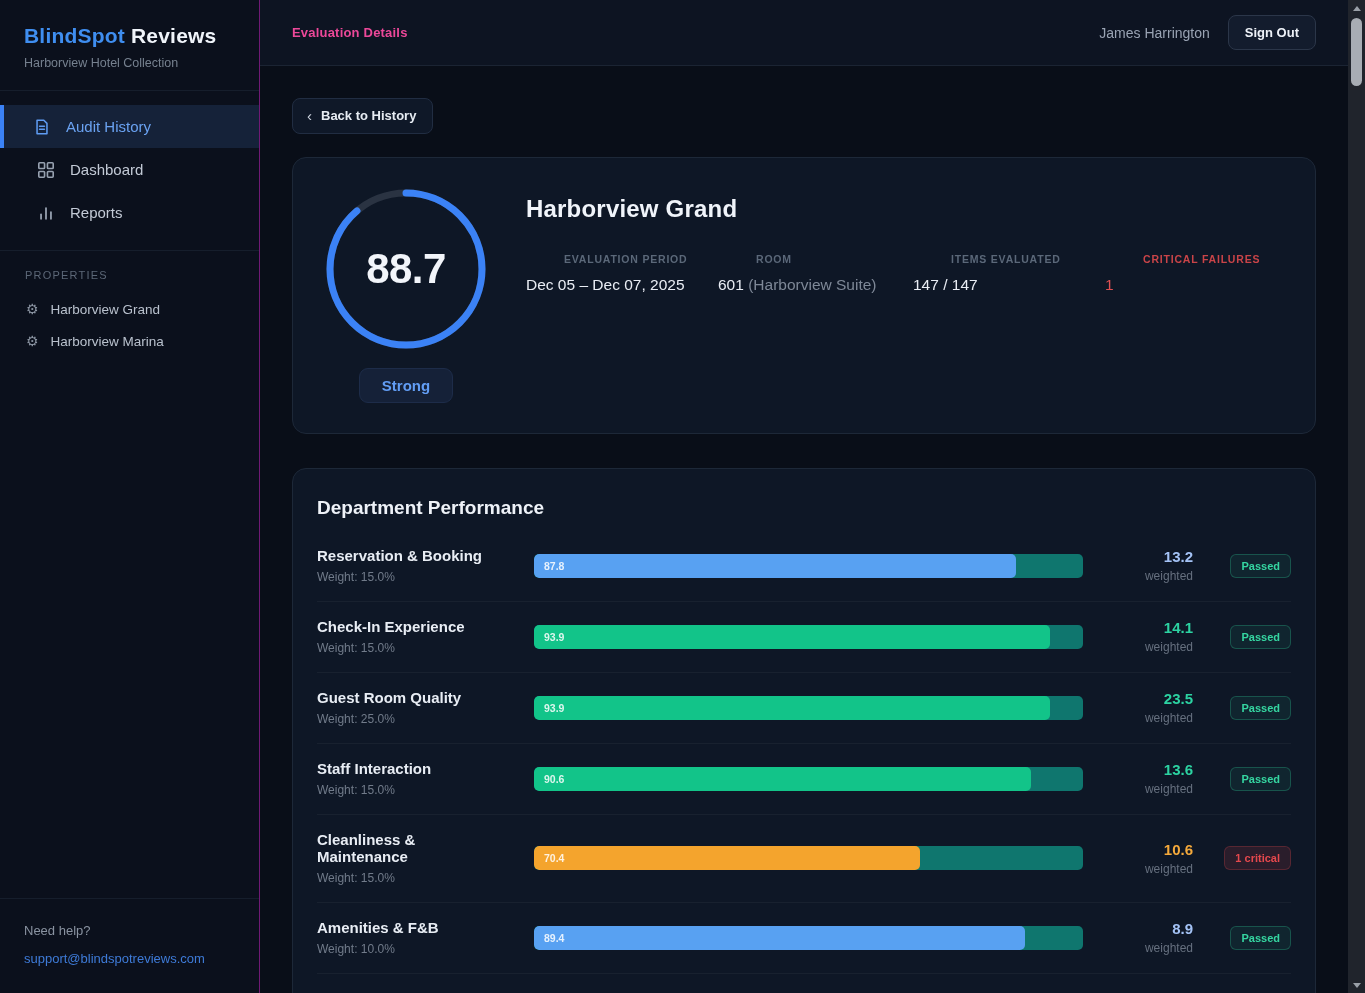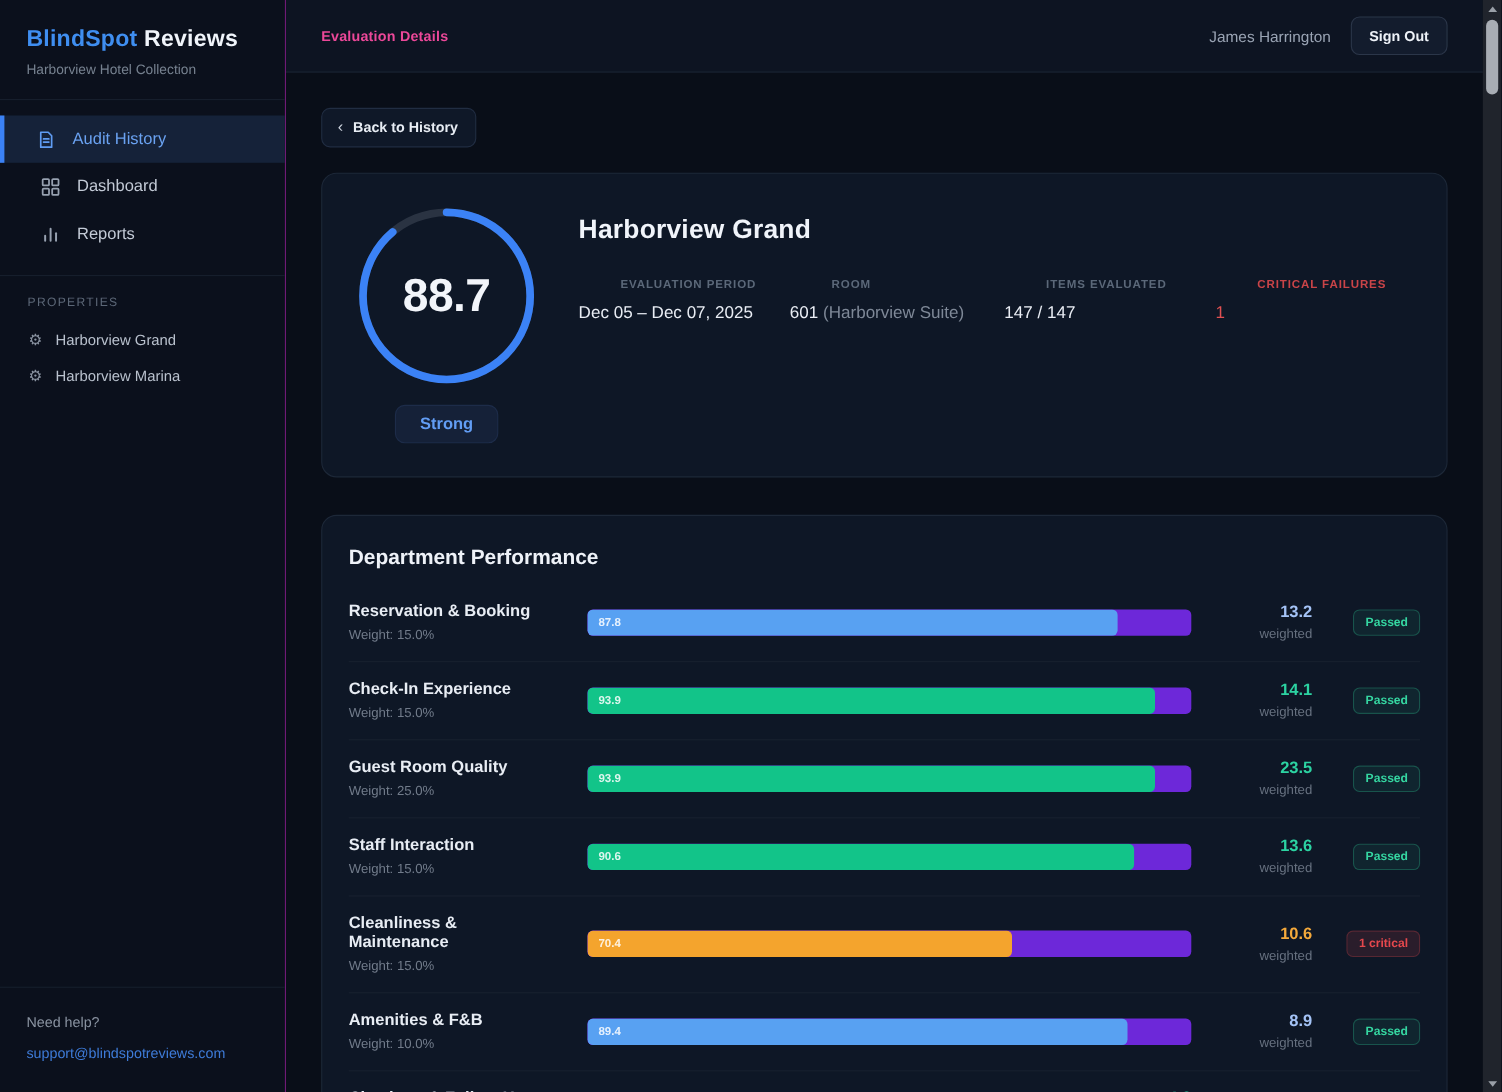--- a/index.html
+++ b/index.html
@@ -67,21 +67,21 @@
   .meta-item[data-tone="red"] .meta-value { color:#e05052; }
 
   
   .dept-card { margin-top:34px; padding:28px 24px 0 24px; }
   .dept-title { font-size:19px; font-weight:bold; color:#eef2f8; margin-bottom:12px; }
   .dept-row { display:grid; grid-template-columns:193px 1fr 86px 74px; gap:24px; align-items:center;
     padding:16px 0 17px 0; border-bottom:1px solid #18212f; }
   .dept-row:last-child { border-bottom:none; }
   .dept-name { font-size:15px; font-weight:600; color:#e8edf4; }
   .dept-weight { margin-top:6px; font-size:12px; color:#717b8a; }
-  .bar-track { height:24px; background:#6d28d9; border-radius:5px; overflow:hidden; }
+  .bar-track { height:24px; background:#0f766e; border-radius:5px; overflow:hidden; }
   .bar-fill { height:100%; border-radius:5px; display:flex; align-items:center; padding-left:10px;
     font-size:10.5px; font-weight:600; color:rgba(255,255,255,.85); }
   .bar-fill[data-tone="blue"]   { background:#58a1f2; }
   .bar-fill[data-tone="green"]  { background:#12c489; }
   .bar-fill[data-tone="orange"] { background:#f4a42d; }
   .weighted-cell { text-align:right; }
   .weighted-num { font-size:15px; font-weight:bold; }
   .weighted-num[data-tone="blue"]   { color:#a4c3f6; }
   .weighted-num[data-tone="green"]  { color:#2cd3a2; }
   .weighted-num[data-tone="orange"] { color:#f4a93b; }

